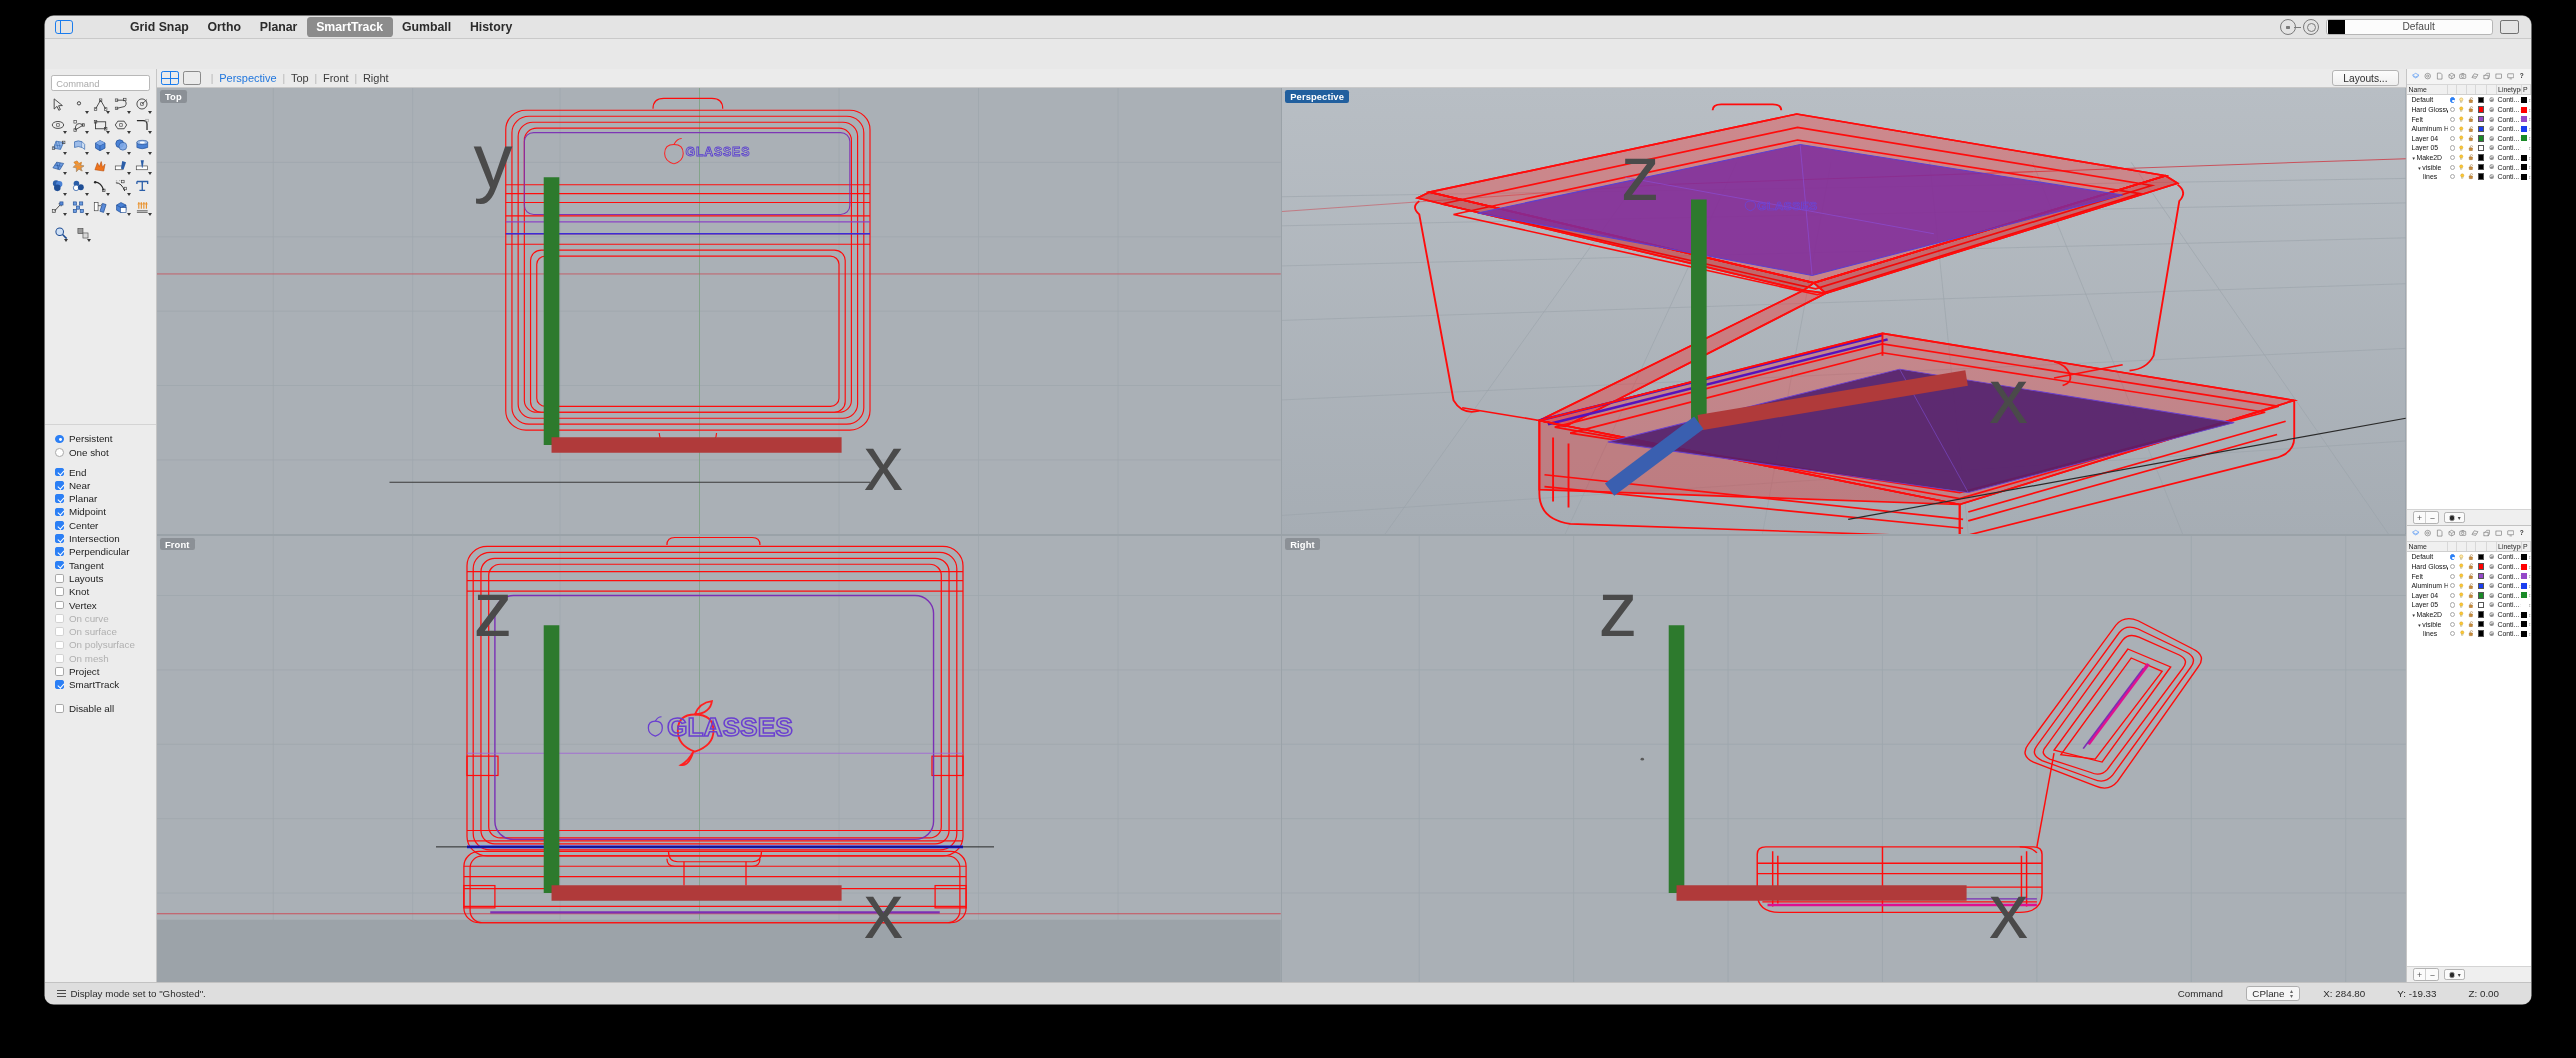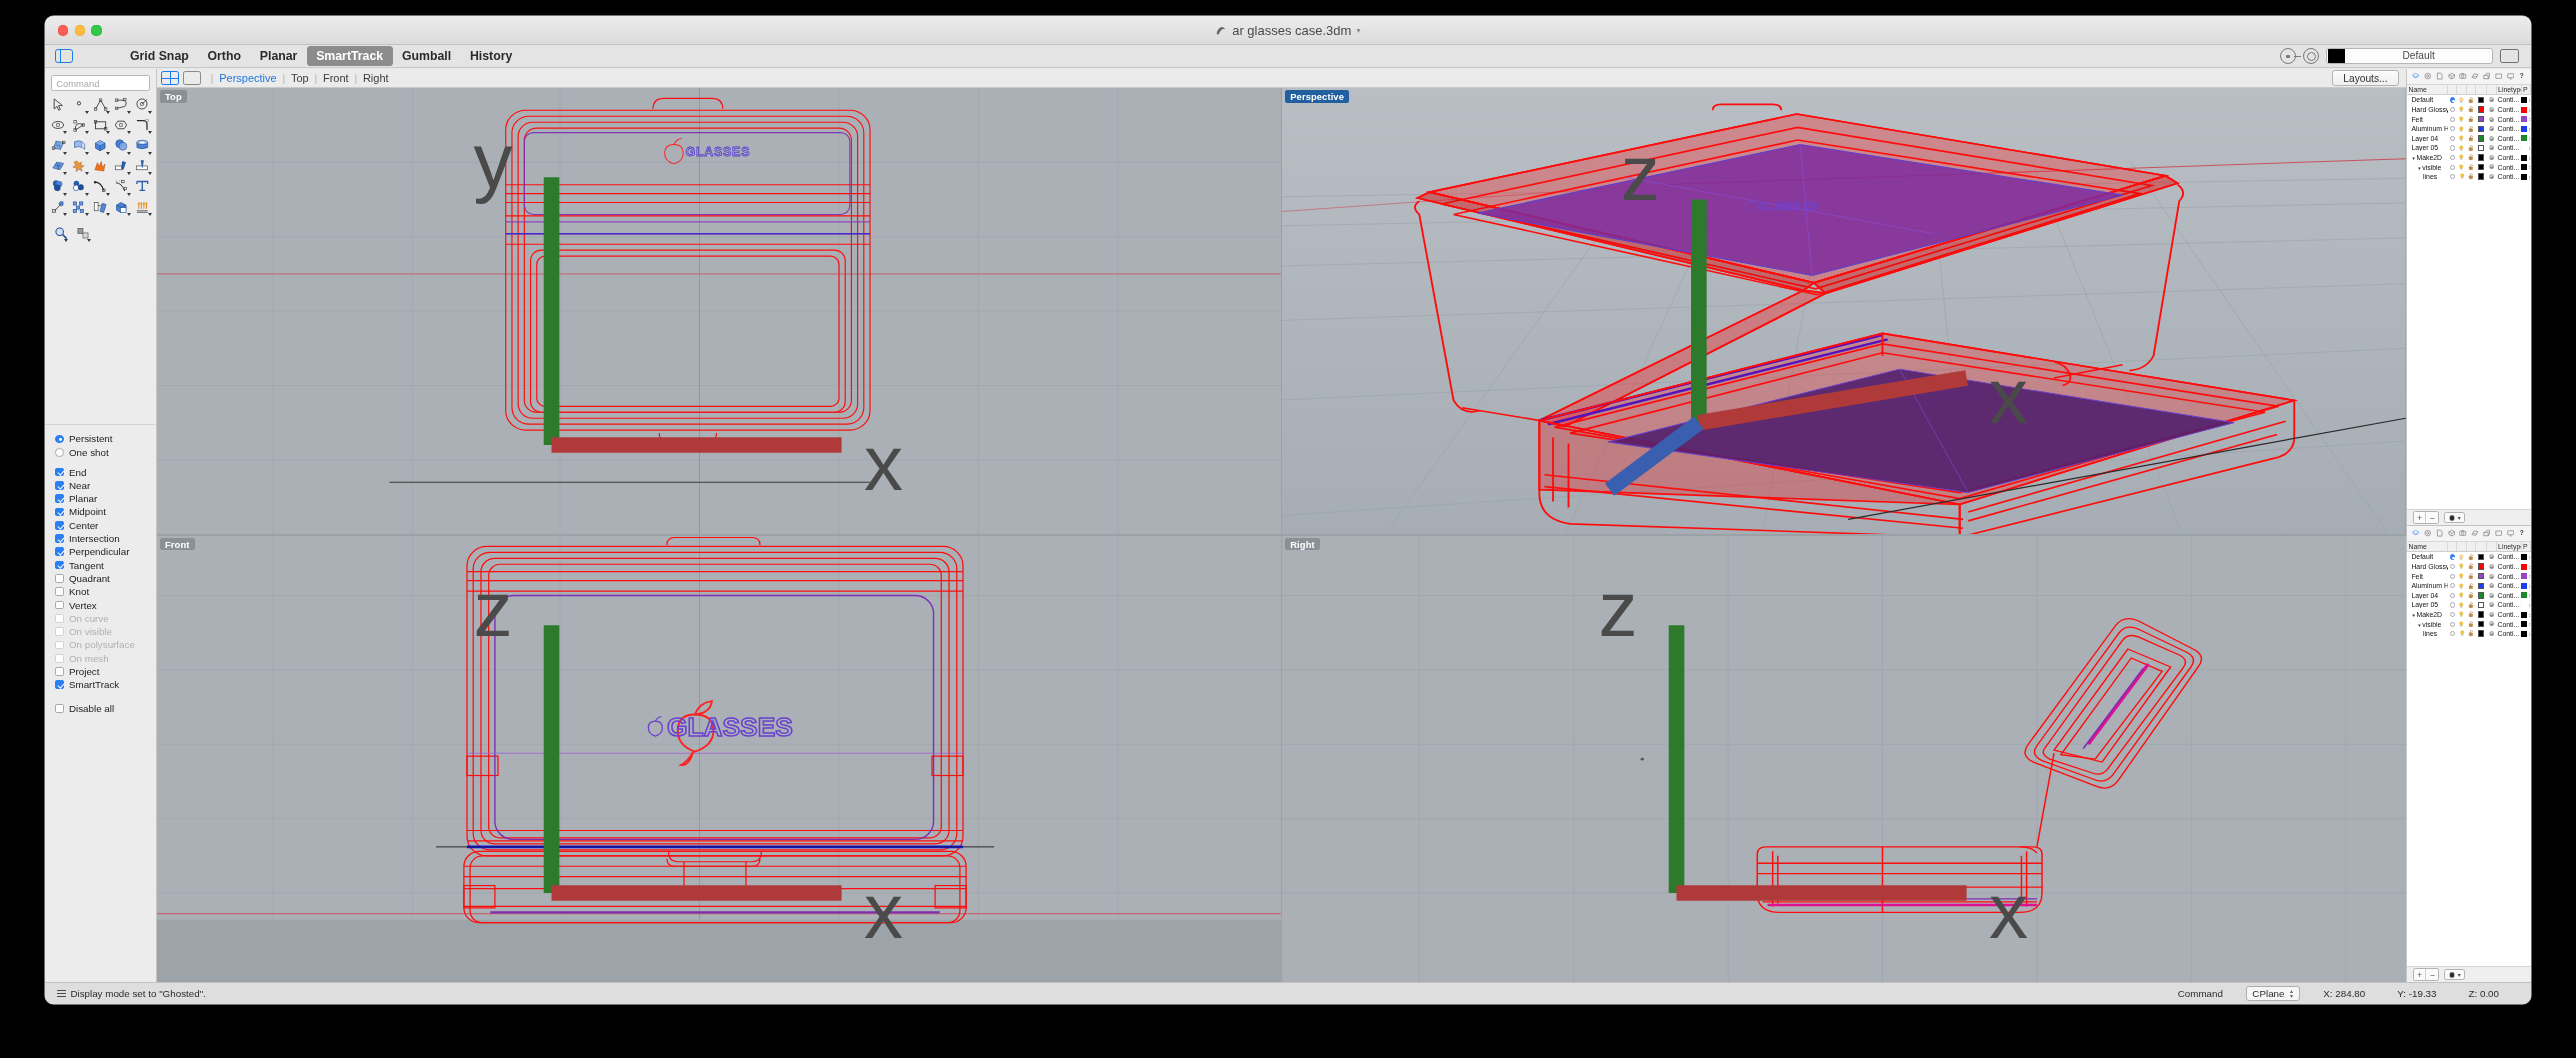--- a/index.html
+++ b/index.html
@@ -164,35 +164,20 @@
   .st-right { margin-left:auto; display:flex; align-items:center; gap:0; margin-right:16px;}
   .st-right > div { padding:0 16px; }
   .cplane-sel { display:flex; align-items:center; gap:4.4px; border:0.7px solid #aeaeae;
             border-radius:2.9px; background:#f6f6f6; padding:0.7px 5.1px; }
 </style>
 </head>
 <body>
 
 <div id="app">
 
-  <div class="titlebar">
-    <div class="traffic">
-      <div class="tl r"></div>
-      <div class="tl y"></div>
-      <div class="tl g"></div>
-    </div>
-    <div class="title-center">
-      <svg class="doc-icon" viewBox="0 0 16 16">
-        <path d="M2 12 Q4 4 8 3 Q12 2 14 6 Q11 5 9 7 Q7 9 5 13 Z" fill="#6b6b6b"></path>
-        <path d="M5 13 L3 14 L4 11 Z" fill="#9b9b9b"></path>
-      </svg>
-      <span>ar glasses case.3dm</span>
-      <span class="title-chev">▾</span>
-    </div>
-  </div>
 
   <div class="toolbar">
     <div class="sb-toggle"></div>
     <div class="tb-items">
       <div class="tb-item">Grid Snap</div>
       <div class="tb-item">Ortho</div>
       <div class="tb-item">Planar</div>
       <div class="tb-item on">SmartTrack</div>
       <div class="tb-item">Gumball</div>
       <div class="tb-item">History</div>
@@ -505,37 +490,37 @@
         <div class="orow">
           <span class="cbx on"></span>
           <span>Perpendicular</span>
         </div>
         <div class="orow">
           <span class="cbx on"></span>
           <span>Tangent</span>
         </div>
         <div class="orow">
           <span class="cbx"></span>
-          <span>Quadrant</span>
+          <span>Layouts</span>
         </div>
         <div class="orow">
           <span class="cbx"></span>
           <span>Knot</span>
         </div>
         <div class="orow">
           <span class="cbx"></span>
           <span>Vertex</span>
         </div>
         <div class="orow dim">
           <span class="cbx dim"></span>
           <span>On curve</span>
         </div>
         <div class="orow dim">
           <span class="cbx dim"></span>
-          <span>On visible</span>
+          <span>On surface</span>
         </div>
         <div class="orow dim">
           <span class="cbx dim"></span>
           <span>On polysurface</span>
         </div>
         <div class="orow dim">
           <span class="cbx dim"></span>
           <span>On mesh</span>
         </div>
         <div class="orow">

